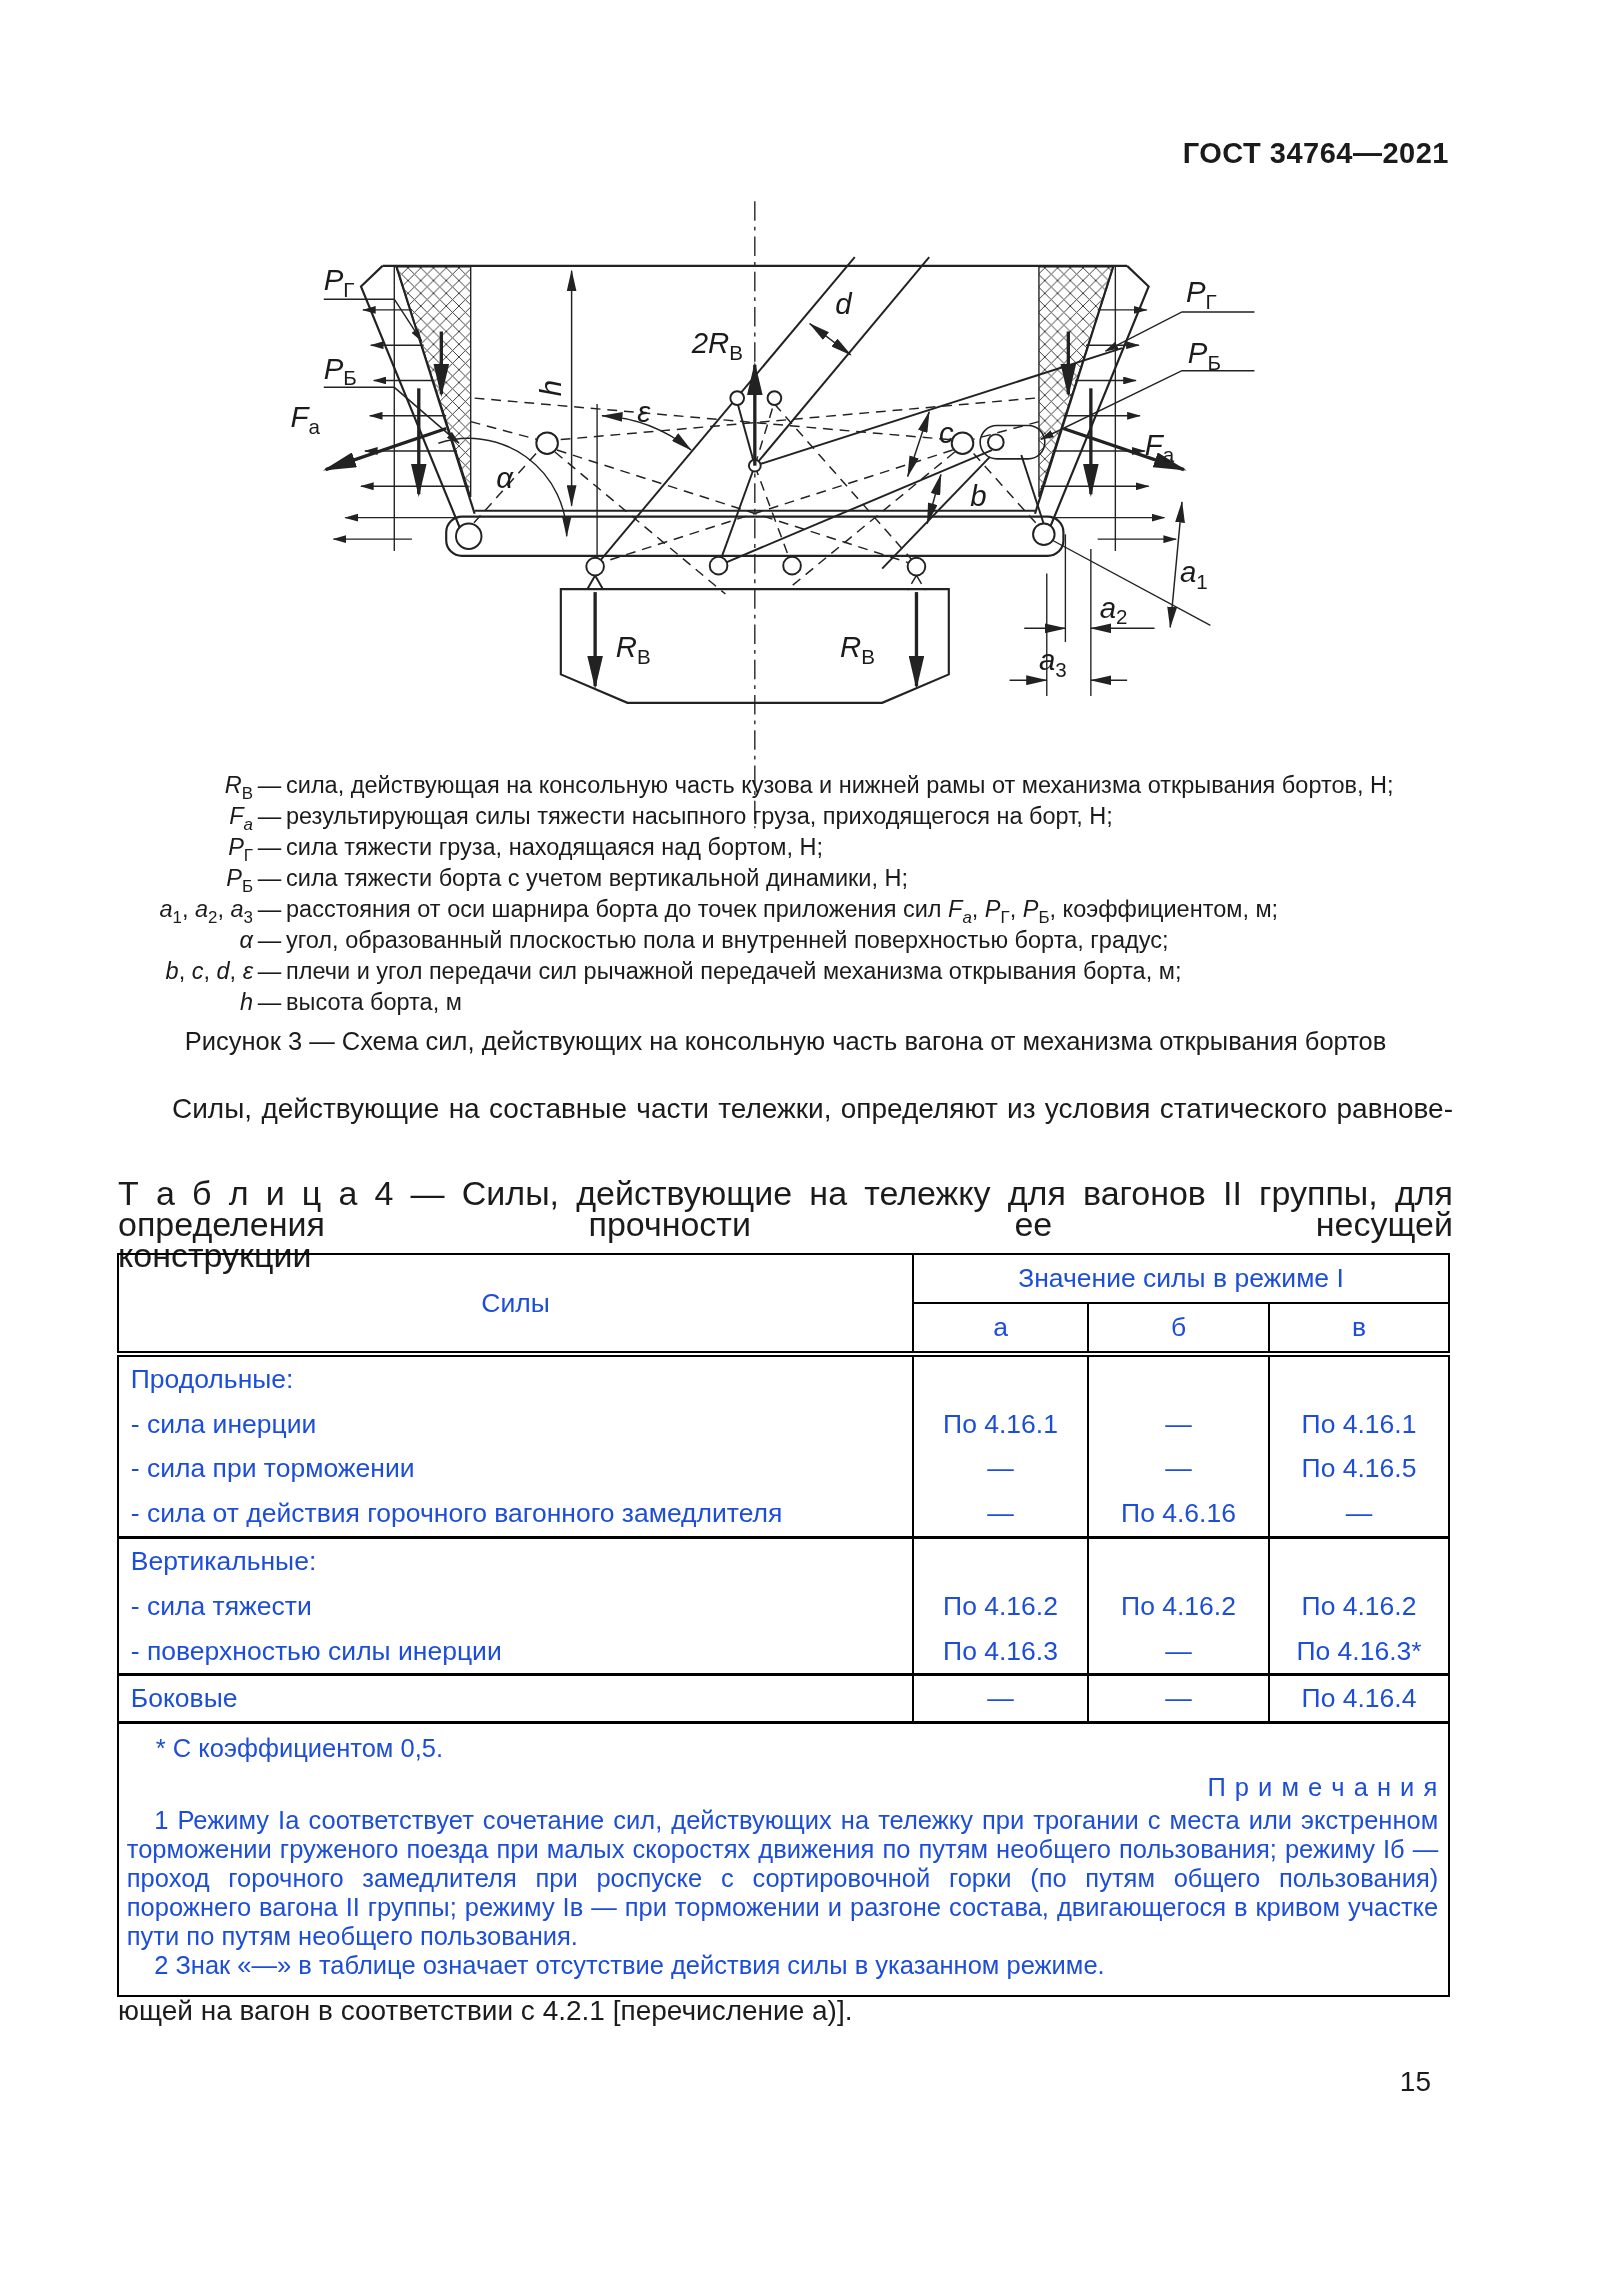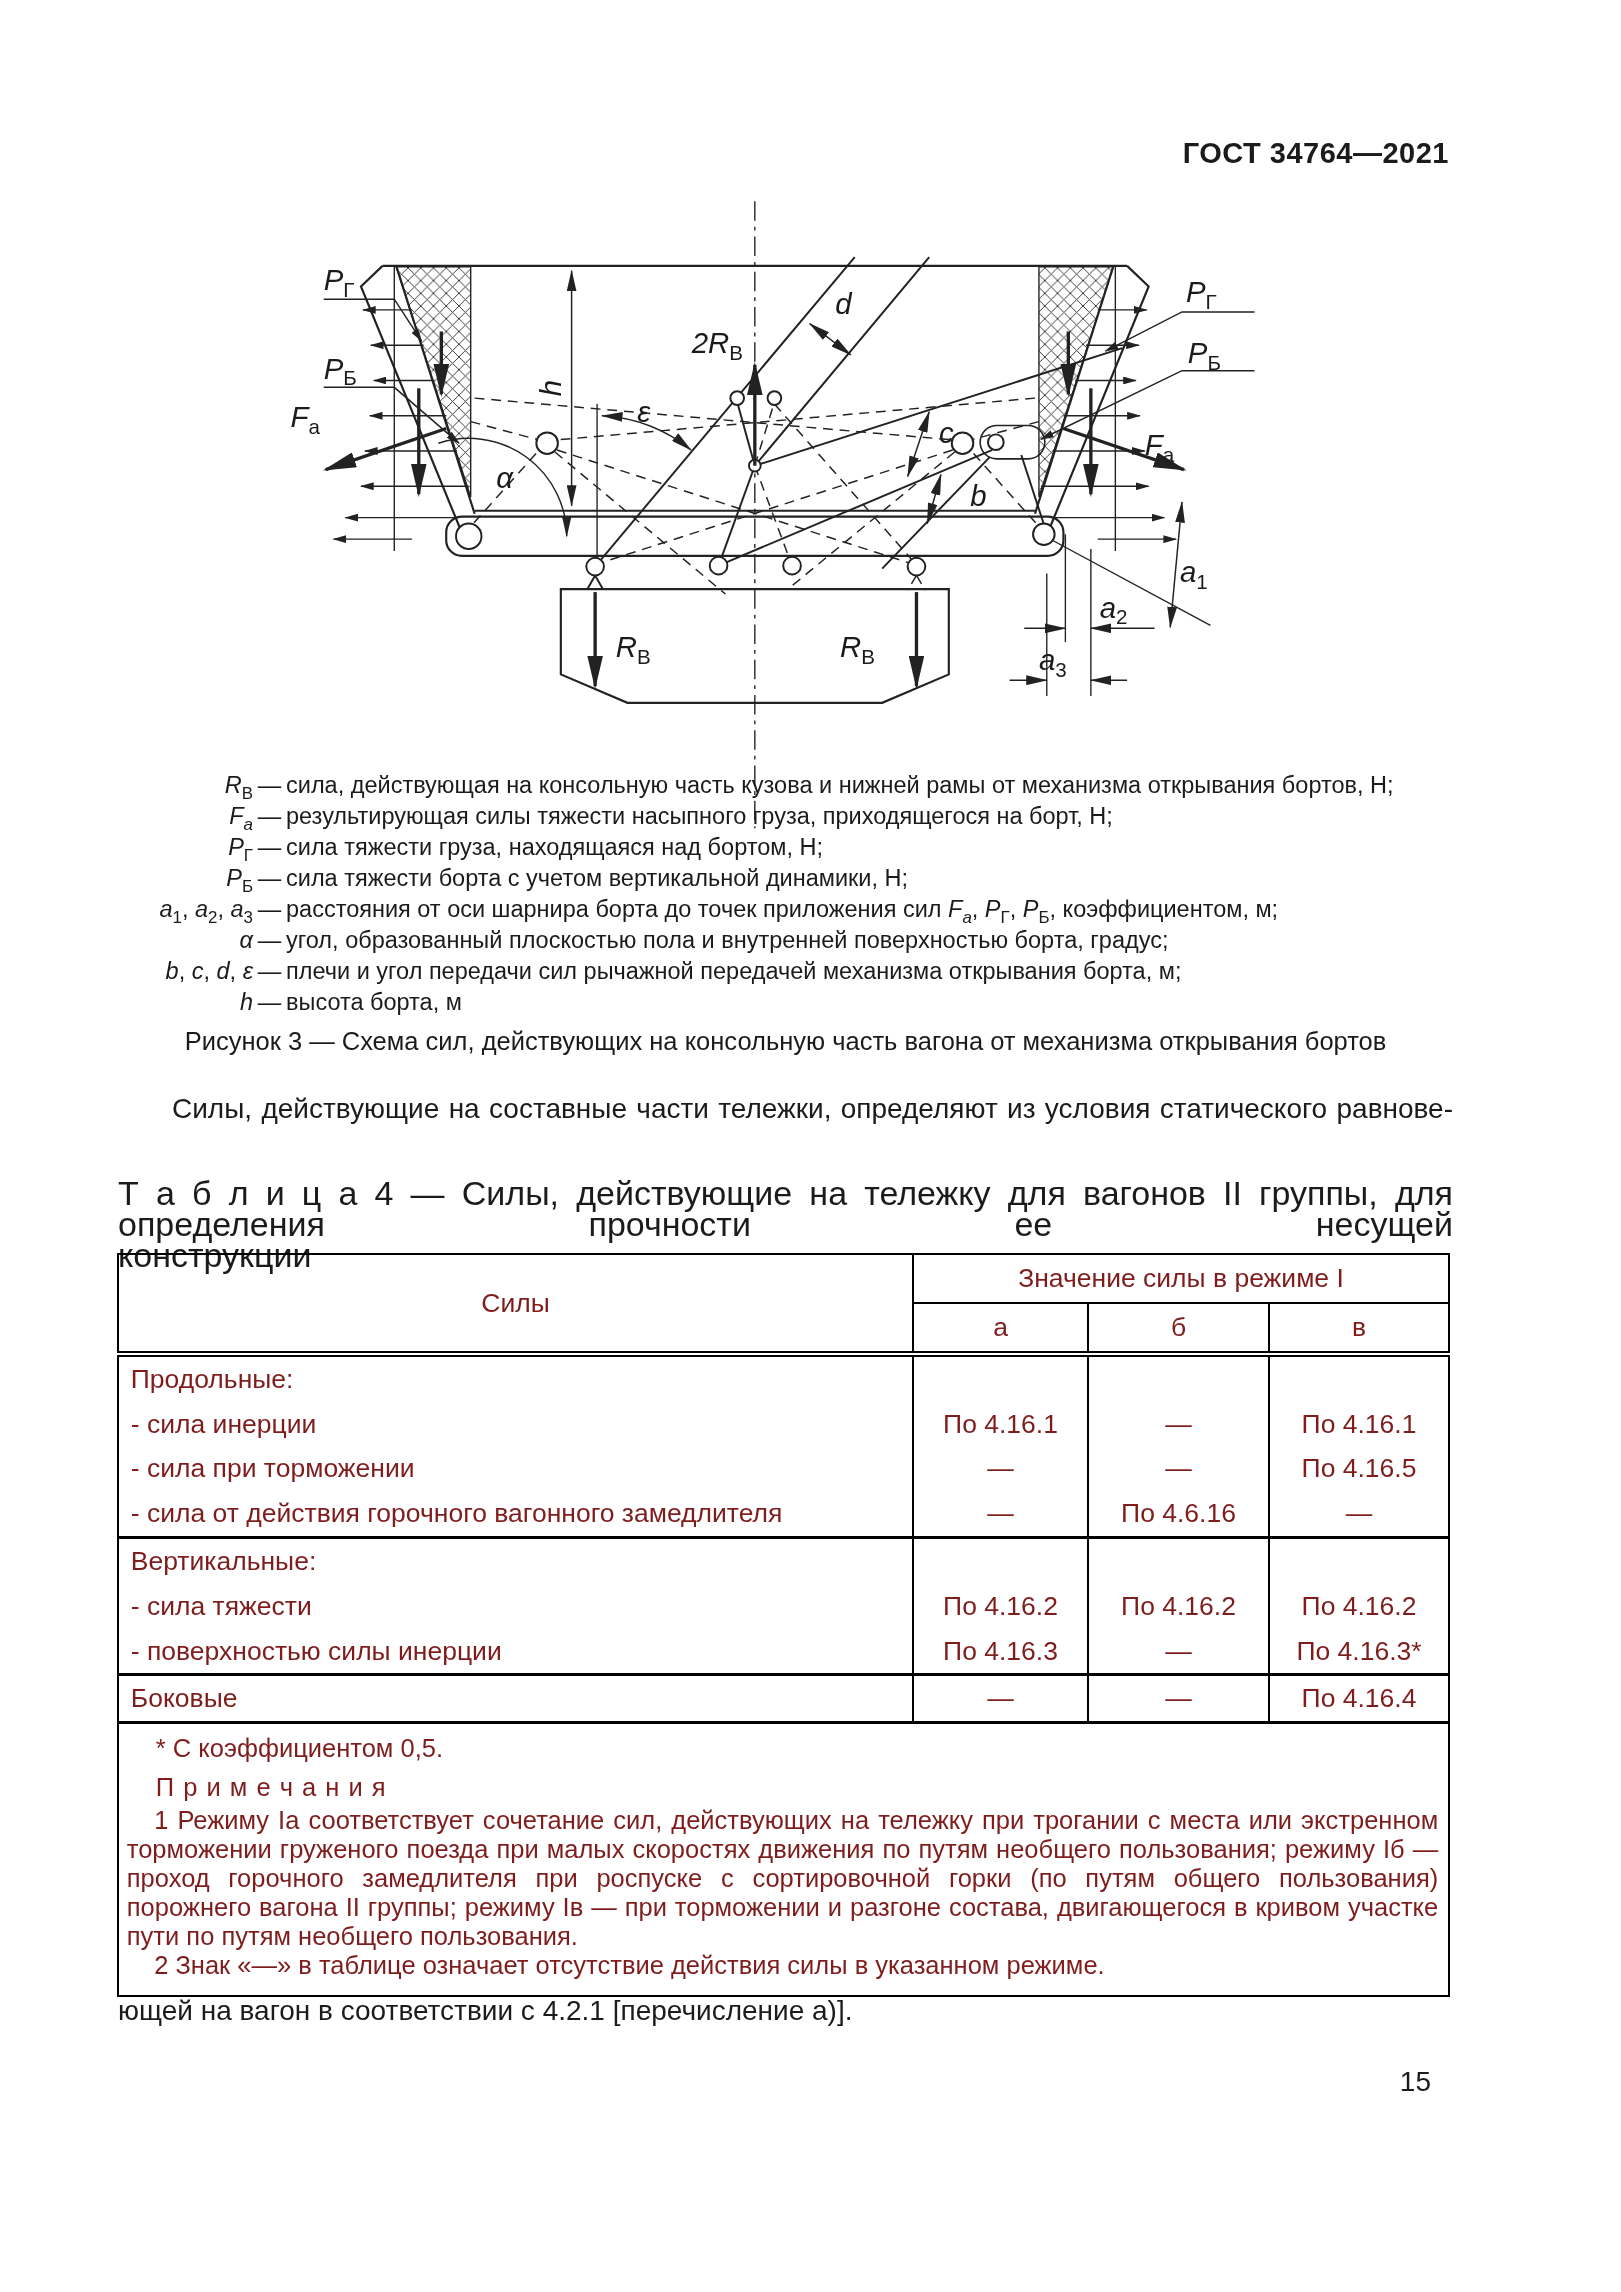--- a/index.html
+++ b/index.html
@@ -21,31 +21,31 @@
   .fig-caption{position:absolute;left:118px;top:1027px;width:1335px;text-align:center;font-size:25.5px;}
   .para{position:absolute;left:118px;width:1335px;font-size:28px;line-height:30px;}
   .para-intro{top:1094px;}
   .para-4161{top:1996px;}
   .line{display:block;}
   .jline{text-align:justify;text-align-last:justify;}
   .ind{text-indent:54px;}
   .tbl-heading{position:absolute;left:118px;top:1178px;width:1335px;font-size:34px;line-height:31px;}
   
   .tbl-wrap{position:absolute;left:117px;top:1253px;width:1334px;}
-  table{border-collapse:collapse;table-layout:fixed;width:1332px;border:2.9px solid #000;font-size:26.5px;color:#7f1d1d;}
+  table{border-collapse:collapse;table-layout:fixed;width:1332px;border:2.9px solid #000;font-size:26.5px;color:#1d4ed8;}
   th{font-weight:normal;}
   .th-forces{border-bottom:6.9px double #000;text-align:center;}
   .th-group{border-left:2px solid #000;border-bottom:2px solid #000;text-align:center;height:45px;}
   .th-sub{border-left:2px solid #000;border-bottom:6.9px double #000;text-align:center;height:45px;}
   td.c-label{padding:6.9px 3.9px 6.9px 11.8px;text-align:left;}
   td.c-val{border-left:2px solid #000;text-align:center;padding:6.9px 2px;}
   tr.grp-start td{border-top:3.9px solid #000;}
   tr.foot-row td{border-top:3.9px solid #000;padding:9.8px 9.8px 15.7px 7.8px;font-size:25.5px;line-height:29px;}
   .fn-line{padding-left:29px;margin-bottom:9.8px;}
-  .fn-title{padding-left:29px;letter-spacing:1px;margin-bottom:3.9px;}
+  .fn-title{padding-left:29px;letter-spacing:1px;margin-bottom:3.9px;text-align:right;}
   .note-line{text-indent:27.4px;text-align:justify;margin:0;}
   .page-num{position:absolute;top:2066px;right:190px;font-size:28px;}
 </style>
 </head>
 <body>
 
 <div class="page">
 
   <div class="gost-header">ГОСТ 34764—2021</div>
 

